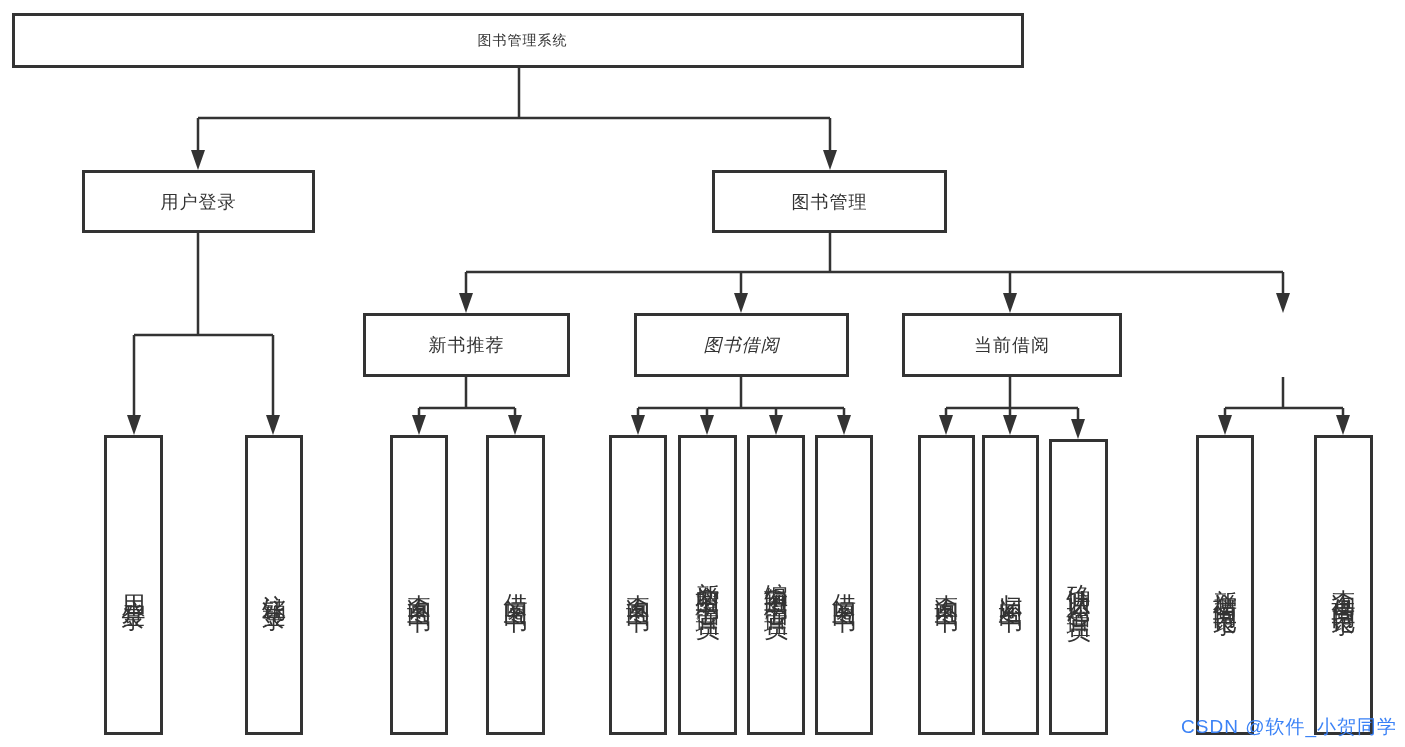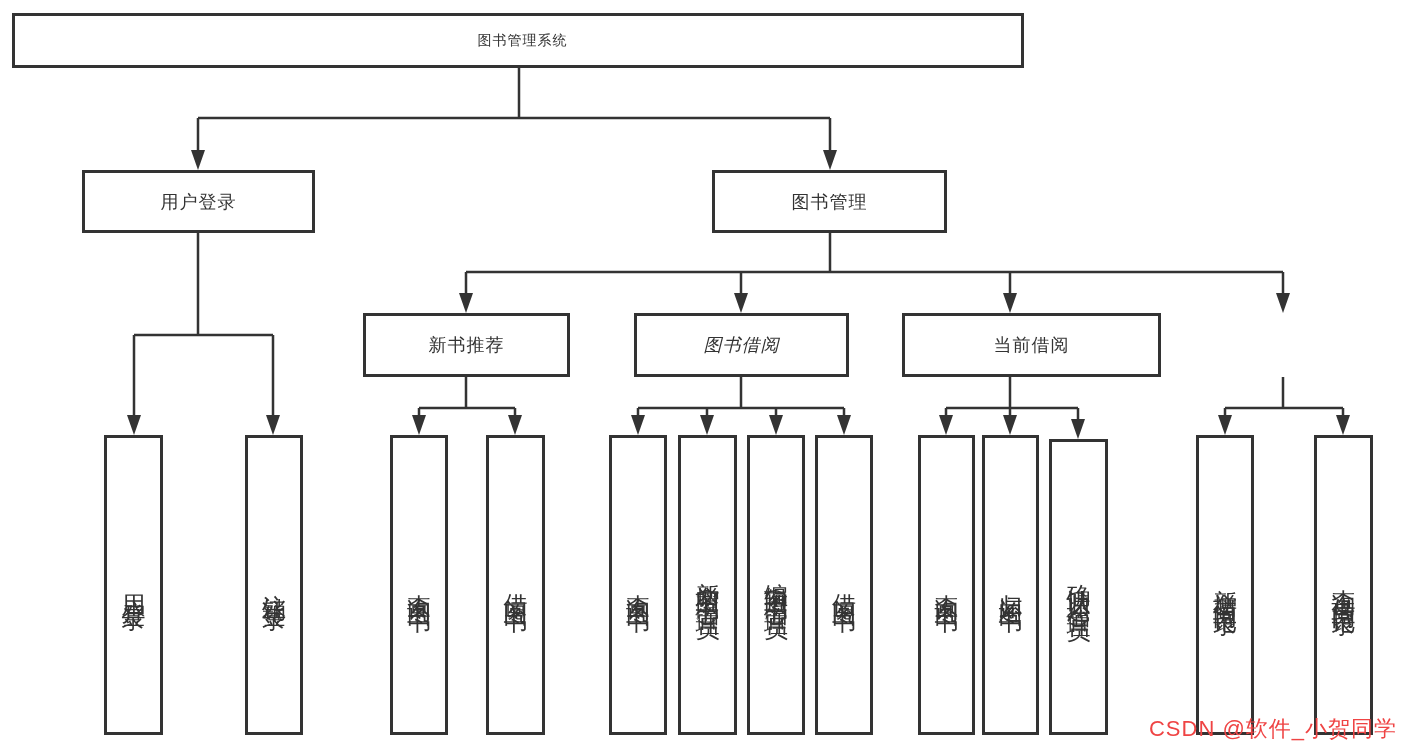--- a/index.html
+++ b/index.html
@@ -46,22 +46,22 @@
     text-orientation: mixed;
     font-size: 24px;
     letter-spacing: 5px;
     color: #333333;
     line-height: 1;
   }
   .watermark {
     position: absolute;
     right: 8px;
     top: 714px;
-    font-size: 22px;
-    color: #ef4444;
+    font-size: 19px;
+    color: #3b82f6;
     letter-spacing: 1px;
     white-space: nowrap;
   }
 </style>
 </head>
 <body>
 
 <div id="canvas">
 
   <svg id="connectors" viewBox="0 0 1405 747" xmlns="http://www.w3.org/2000/svg">
@@ -117,21 +117,21 @@
     </g>
   </svg>
 
   <div class="hbox hbox-lg" style="left:12px; top:13px; width:1012px; height:55px;">图书管理系统</div>
 
   <div class="hbox" style="left:82px; top:170px; width:233px; height:63px;">用户登录</div>
   <div class="hbox" style="left:363px; top:313px; width:207px; height:64px;">新书推荐</div>
 
   <div class="hbox" style="left:712px; top:170px; width:235px; height:63px;">图书管理</div>
   <div class="hbox" style="left:634px; top:313px; width:215px; height:64px;font-style:italic;">图书借阅</div>
-  <div class="hbox" style="left:902px; top:313px; width:259px; height:64px;">当前借阅</div>
+  <div class="hbox" style="left:902px; top:313px; width:220px; height:64px;">当前借阅</div>
 
   <div class="vbox" style="left:104px; top:435px; width:59px; height:300px;">用户登录</div>
   <div class="vbox" style="left:245px; top:435px; width:58px; height:300px;">注销登录</div>
 
   <div class="vbox" style="left:390px; top:435px; width:58px; height:300px;">查询图书</div>
   <div class="vbox" style="left:486px; top:435px; width:59px; height:300px;">借阅图书</div>
 
   <div class="vbox" style="left:609px; top:435px; width:58px; height:300px;">查询图书</div>
   <div class="vbox" style="left:678px; top:435px; width:59px; height:300px;">新增图书（管理员）</div>
   <div class="vbox" style="left:747px; top:435px; width:58px; height:300px;">编辑图书（管理员）</div>

